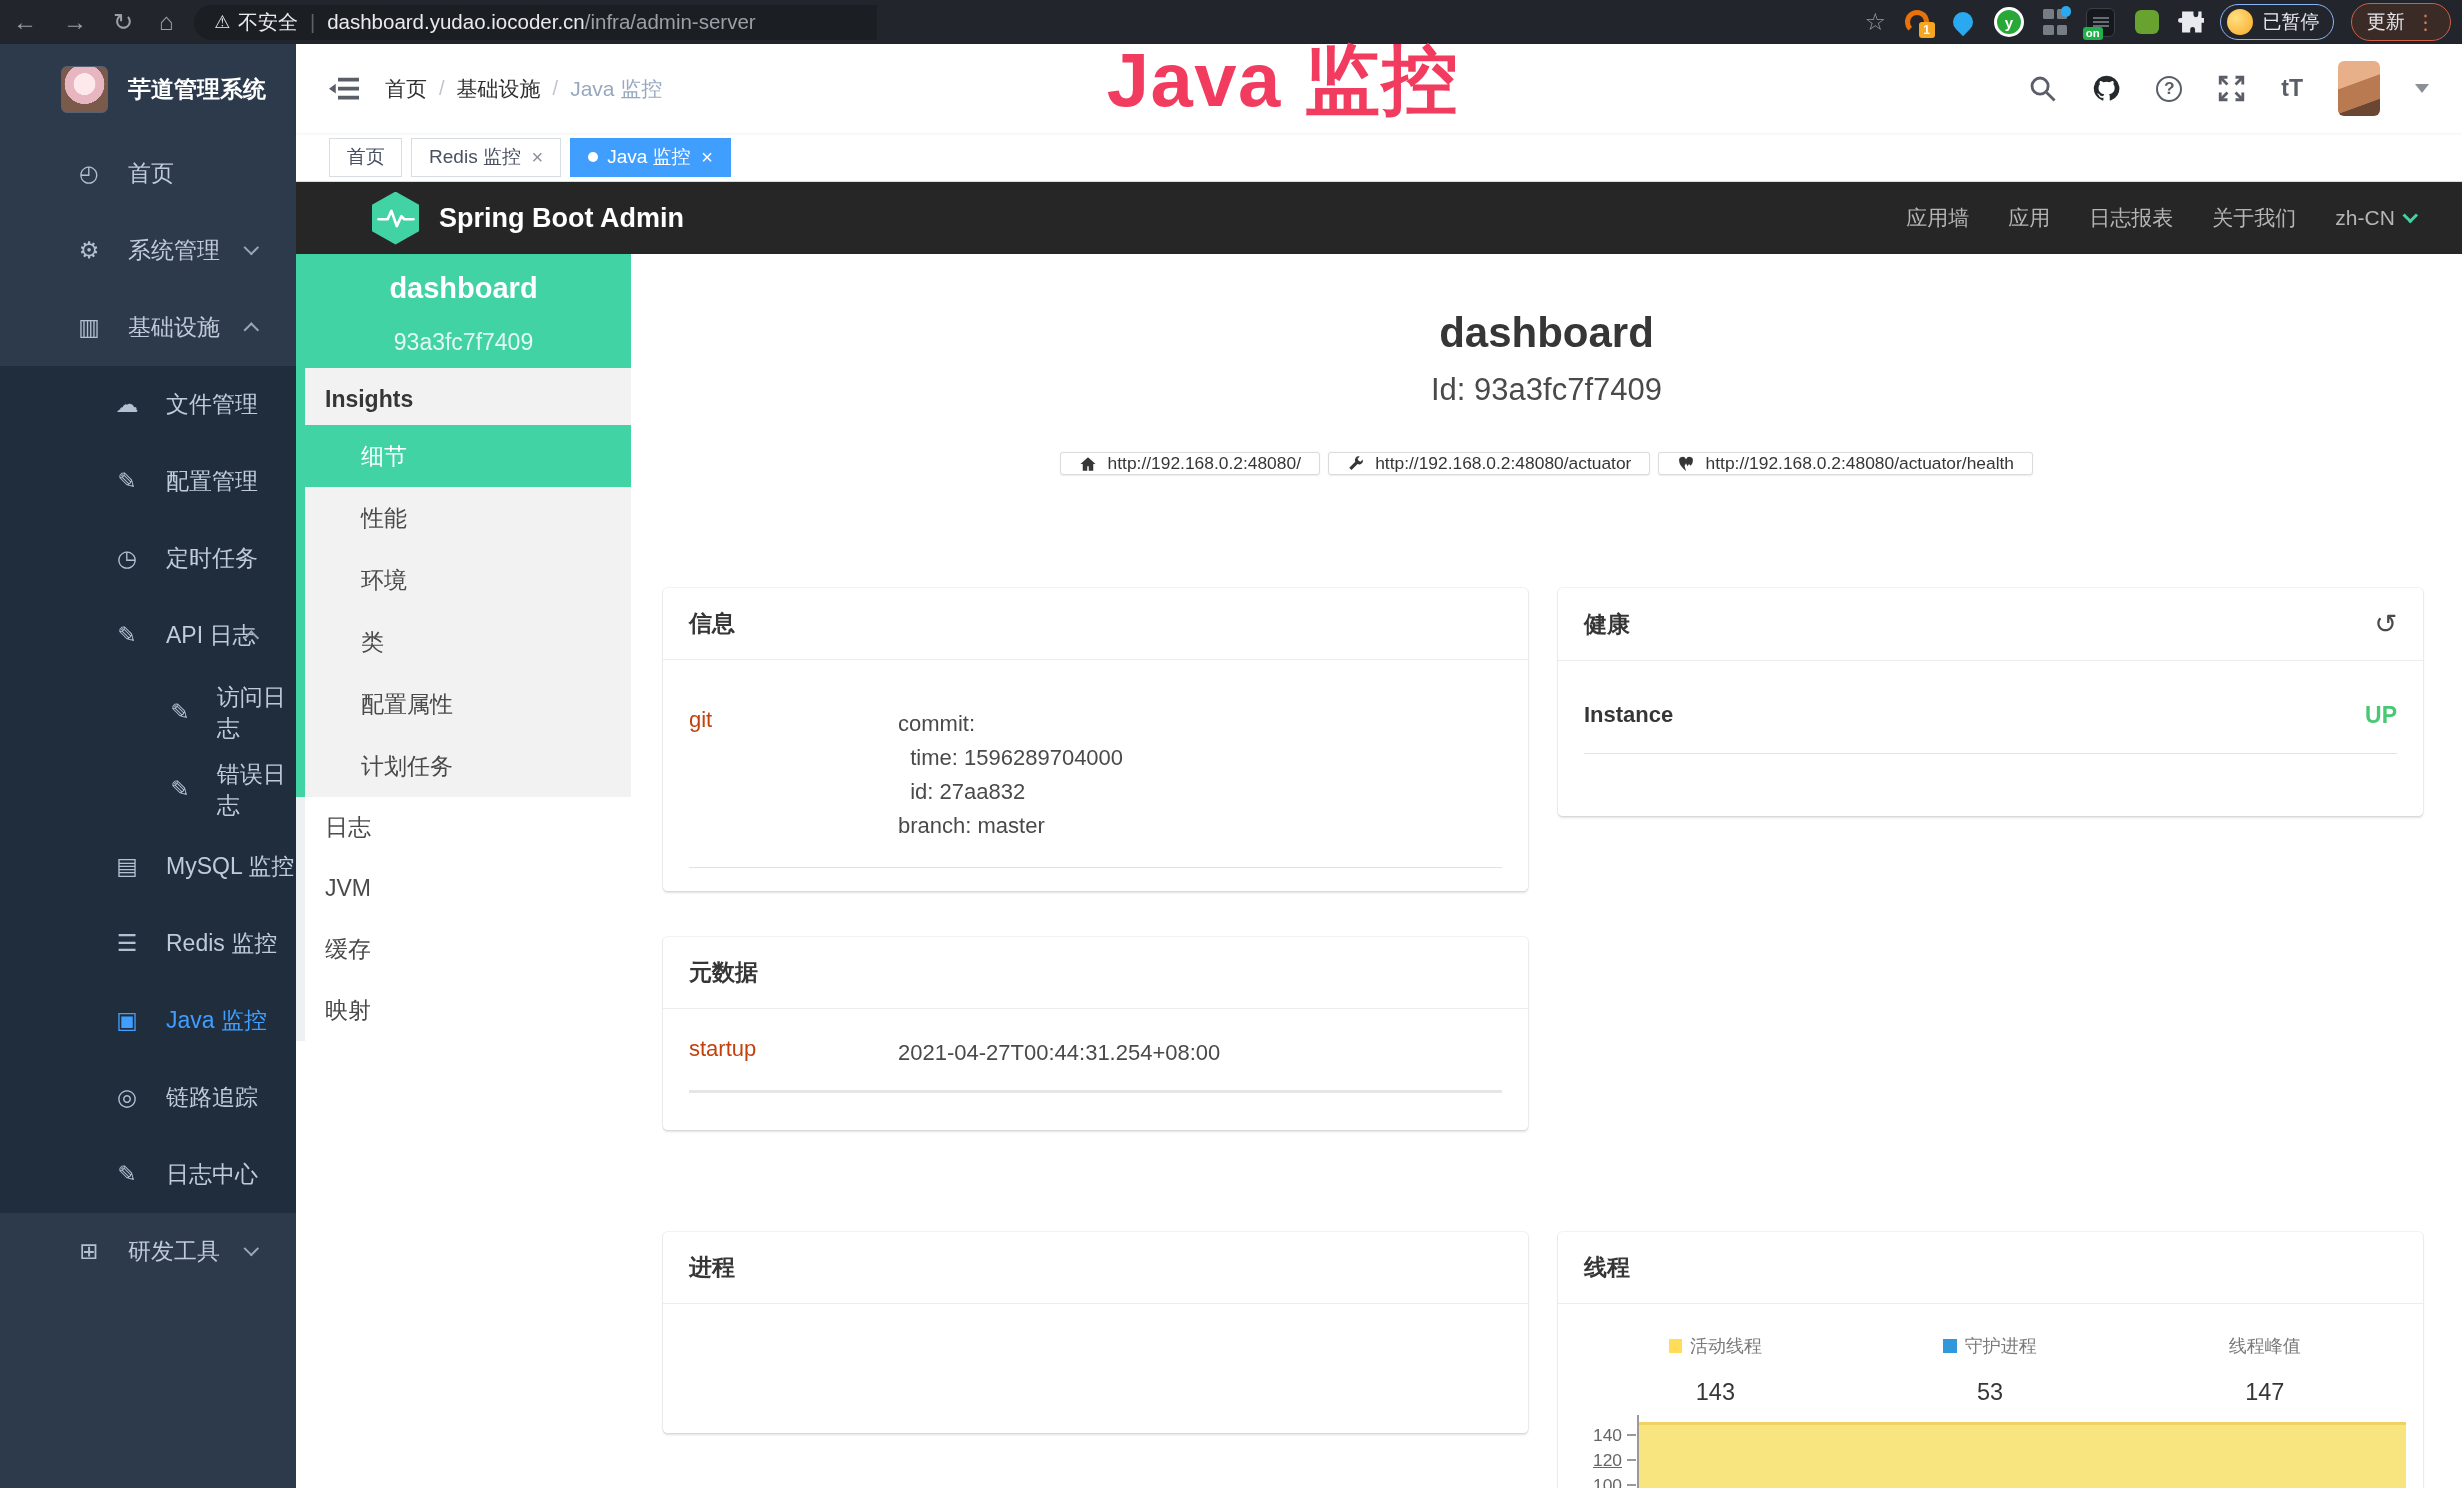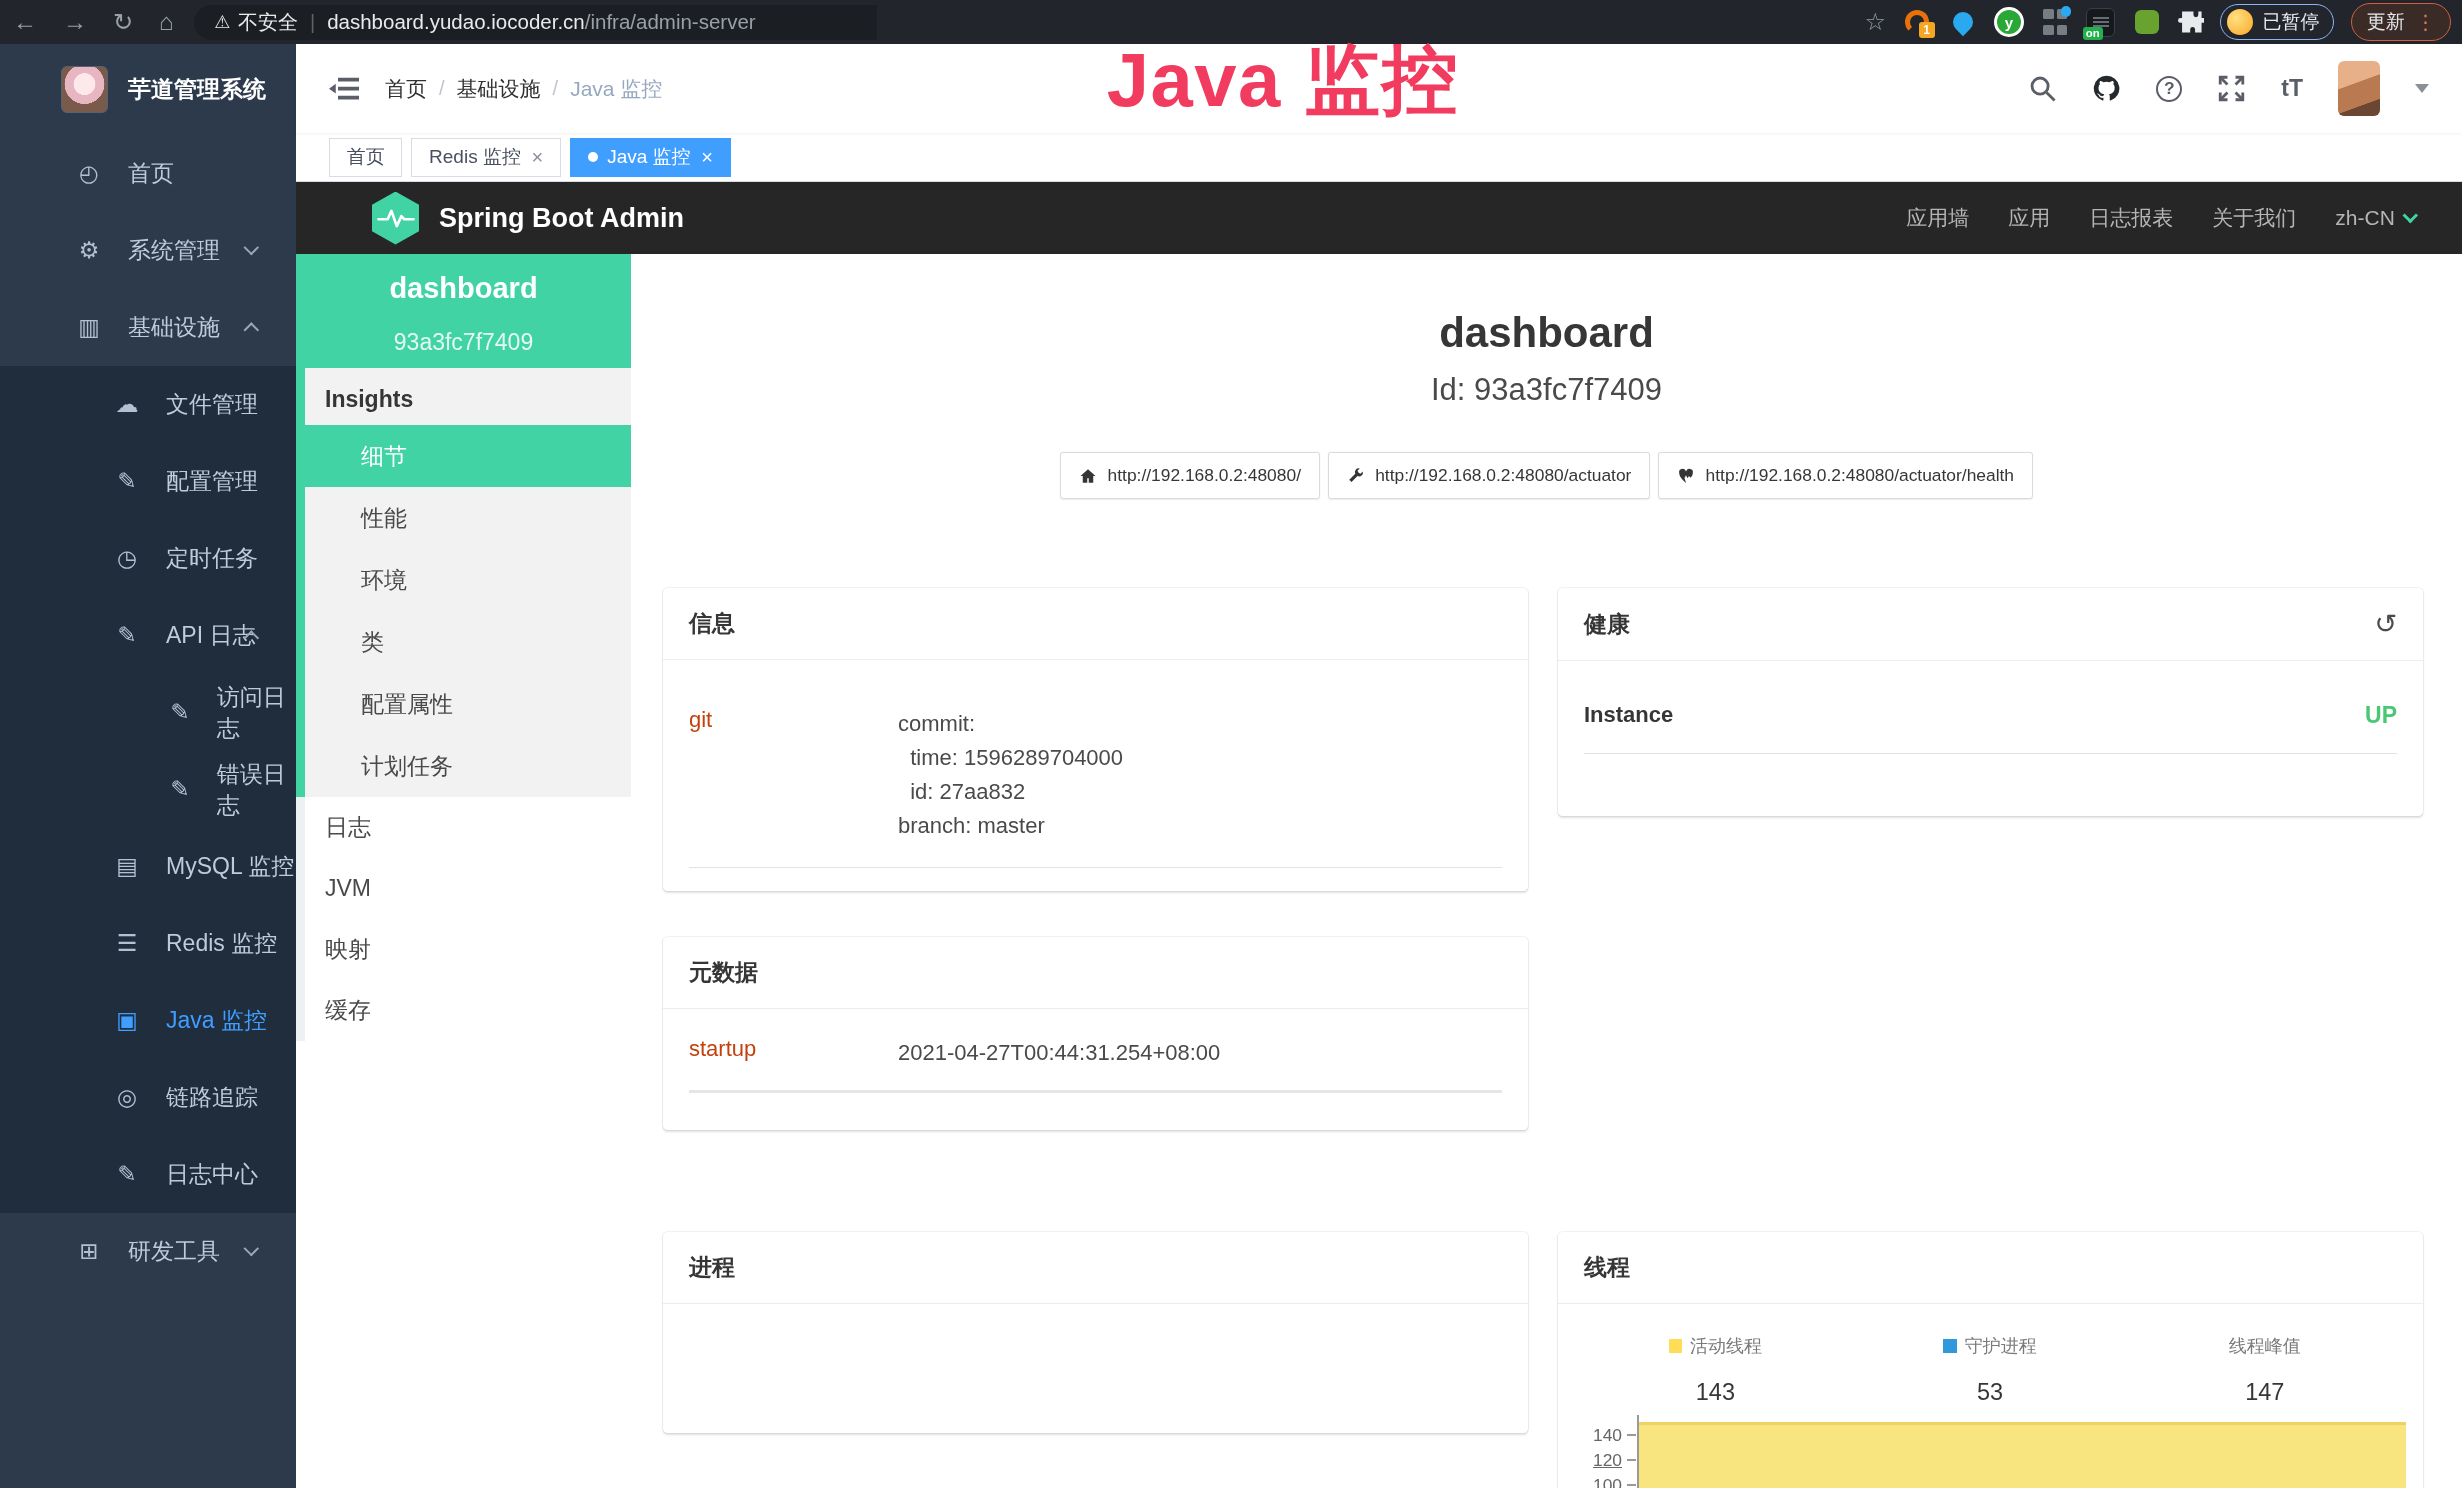--- a/index.html
+++ b/index.html
@@ -128,21 +128,21 @@
     font-size:23px; color:#4a4a4a; cursor:pointer; }
   .sba-item.active { background:#42d3a5; color:#fff; margin-left:-9px; padding-left:65px; }
   .sba-bottom { border-left:9px solid #eef1f4; background:#fff; }
   .sba-bottom .sba-item { padding-left:20px; height:61px; }
 
   .sba-content { flex:1; position:relative; background:#fff; overflow:hidden; min-width:0; }
   .hero-title { text-align:center; font-size:42px; font-weight:bold; color:#363636; margin-top:55px; }
   .hero-id { text-align:center; font-size:31px; color:#4a4a4a; margin-top:15px; }
   .hero-links { display:flex; justify-content:center; gap:7.6px; margin-top:44px; }
   .link-btn { display:inline-flex; align-items:center; gap:10.6px; background:#fff;
-    border:0.8px solid #dbdbdb; border-radius:3px; padding:12px 18px; font-size:17.4px;
+    border:0.8px solid #dbdbdb; border-radius:3px; padding:0 18px; font-size:17.4px;
     color:#363636; box-shadow:0 0.8px 1.5px rgba(10,10,10,.08); cursor:pointer; }
   .link-btn svg { flex:0 0 auto; }
 
   .card { position:absolute; background:#fff; border-radius:4.6px;
     box-shadow:0 1.5px 2.3px rgba(10,10,10,.12), 0 0 0 0.8px rgba(10,10,10,.06); }
   .card-h { display:flex; align-items:center; padding:20px 26px; font-size:23px;
     font-weight:bold; color:#363636; border-bottom:1.5px solid #ededed; }
   .card-h .spacer { flex:1; }
   .history { font-size:27px; color:#4a4a4a; font-weight:normal; cursor:pointer; }
   .kv { display:flex; margin:0 26px; padding:33px 0 24px; border-bottom:1.5px solid #e2e2e2; }
@@ -387,22 +387,22 @@
               <div class="sba-item active">细节</div>
               <div class="sba-item">性能</div>
               <div class="sba-item">环境</div>
               <div class="sba-item">类</div>
               <div class="sba-item">配置属性</div>
               <div class="sba-item">计划任务</div>
             </div>
             <div class="sba-bottom">
               <div class="sba-item">日志</div>
               <div class="sba-item">JVM</div>
+              <div class="sba-item">缓存</div>
               <div class="sba-item">映射</div>
-              <div class="sba-item">缓存</div>
             </div>
           </div>
 
           <div class="sba-content">
             <div class="hero-title">dashboard</div>
             <div class="hero-id">Id: 93a3fc7f7409</div>
             <div class="hero-links">
               <span class="link-btn">
                 <svg width="18" height="18" viewBox="0 0 24 24">
                     <path fill="#363636" d="M12 3 2 12h3v9h6v-6h2v6h6v-9h3z"></path>

